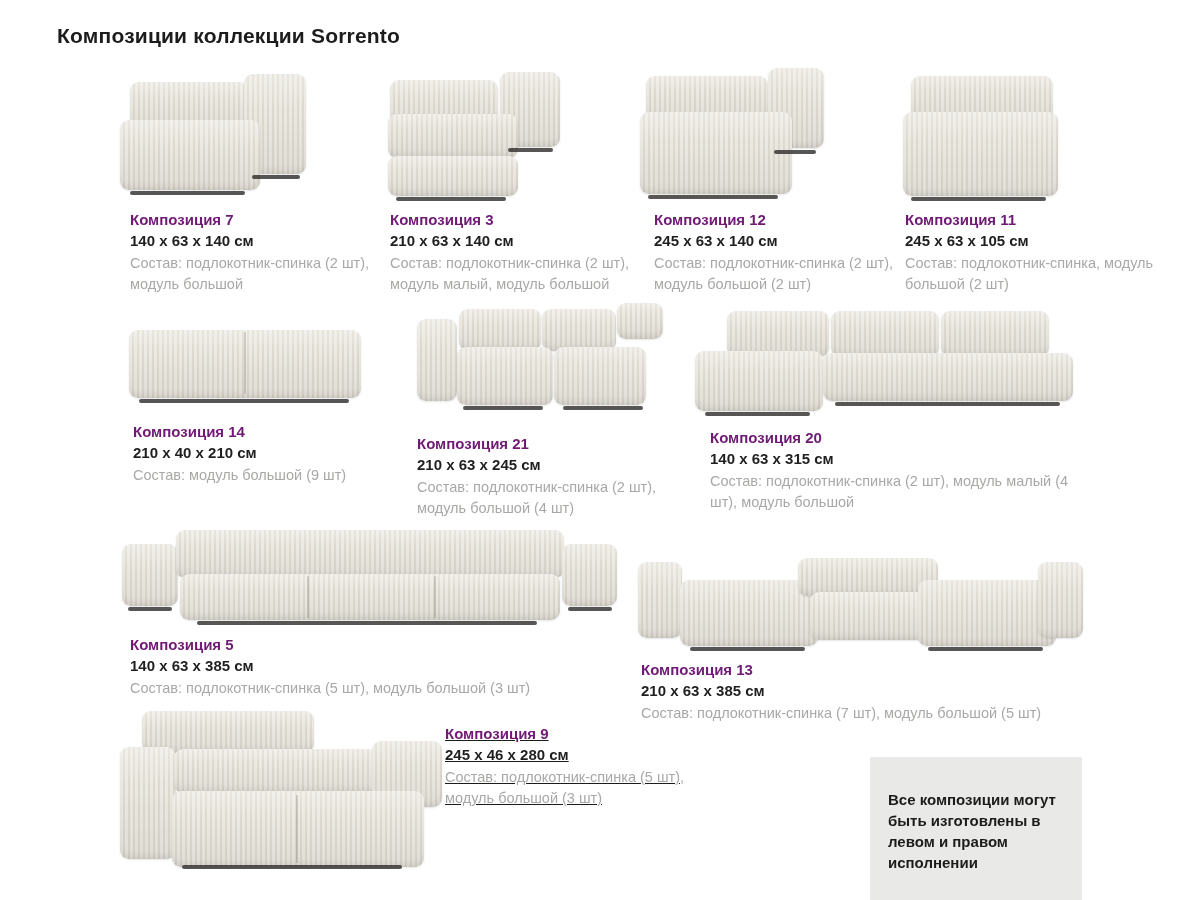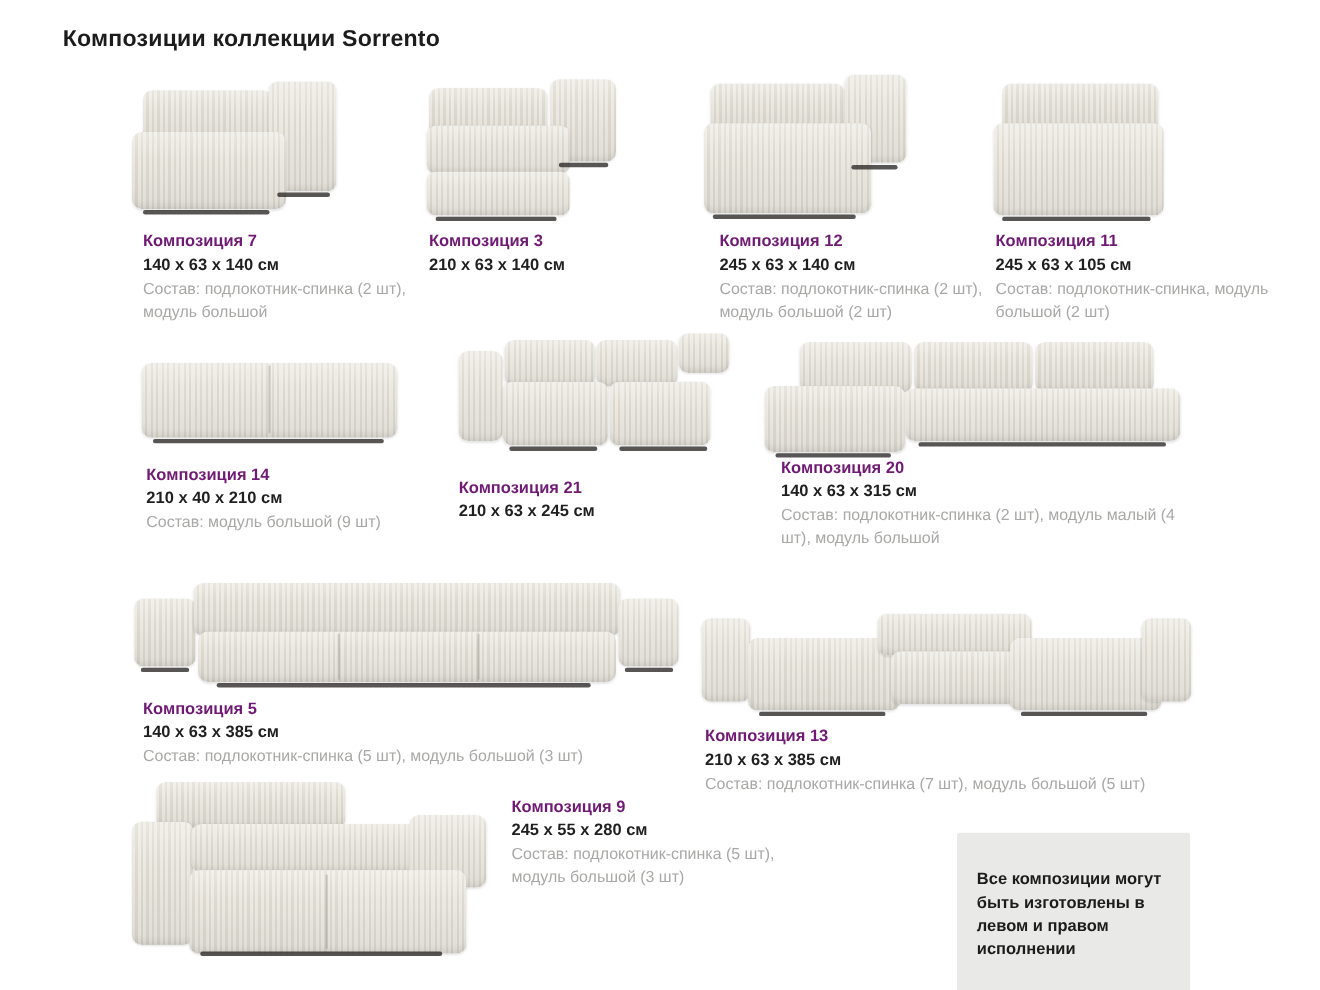--- a/index.html
+++ b/index.html
@@ -50,20 +50,21 @@
       <div class="m" style="left:2px;top:18px;width:108px;height:48px;"></div>
       <div class="m" style="left:112px;top:10px;width:60px;height:75px;"></div>
       <div class="m" style="left:0px;top:52px;width:130px;height:44px;"></div>
       <div class="m" style="left:0px;top:94px;width:130px;height:40px;"></div>
       <div class="base" style="left:8px;top:135px;width:110px;"></div>
       <div class="base" style="left:120px;top:86px;width:45px;"></div>
     </div>
     <div class="info" style="margin-top:7px;margin-left:2px;">
       <div class="name">Композиция 3</div>
       <div class="dims">210 x 63 x 140 см</div>
+      <div class="desc">Состав: подлокотник-спинка (2 шт), модуль малый, модуль большой</div>
     </div>
   </div>
 
   <div class="card" style="left:640px;top:62px;width:258px;">
     <div class="sofa" style="width:190px;height:140px;">
       <div class="m" style="left:6px;top:14px;width:122px;height:46px;"></div>
       <div class="m" style="left:128px;top:6px;width:56px;height:80px;"></div>
       <div class="m" style="left:0px;top:50px;width:152px;height:82px;"></div>
       <div class="base" style="left:8px;top:133px;width:130px;"></div>
       <div class="base" style="left:134px;top:88px;width:42px;"></div>
@@ -108,34 +109,35 @@
       <div class="m" style="left:129px;top:6px;width:74px;height:42px;"></div>
       <div class="m" style="left:204px;top:0px;width:46px;height:36px;"></div>
       <div class="m" style="left:44px;top:44px;width:96px;height:58px;"></div>
       <div class="m" style="left:141px;top:44px;width:92px;height:58px;"></div>
       <div class="base" style="left:50px;top:103px;width:80px;"></div>
       <div class="base" style="left:150px;top:103px;width:80px;"></div>
     </div>
     <div class="info" style="margin-top:20px;margin-left:4px;">
       <div class="name">Композиция 21</div>
       <div class="dims">210 x 63 x 245 см</div>
+      <div class="desc">Состав: подлокотник-спинка (2 шт), модуль большой (4 шт)</div>
     </div>
   </div>
 
   <div class="card" style="left:695px;top:303px;width:385px;">
     <div class="sofa" style="width:385px;height:112px;">
       <div class="m" style="left:32px;top:8px;width:102px;height:46px;"></div>
       <div class="m" style="left:136px;top:8px;width:108px;height:46px;"></div>
       <div class="m" style="left:246px;top:8px;width:108px;height:46px;"></div>
       <div class="m" style="left:0px;top:48px;width:128px;height:60px;"></div>
       <div class="m" style="left:128px;top:50px;width:250px;height:48px;"></div>
       <div class="base" style="left:10px;top:109px;width:105px;"></div>
       <div class="base" style="left:140px;top:99px;width:225px;"></div>
     </div>
-    <div class="info" style="margin-top:0;margin-left:15px;">
+    <div class="info" style="margin-top:12px;margin-left:15px;">
       <div class="name">Композиция 20</div>
       <div class="dims">140 x 63 x 315 см</div>
       <div class="desc">Состав: подлокотник-спинка (2 шт), модуль малый (4 шт), модуль большой</div>
     </div>
   </div>
 
   <div class="card" style="left:122px;top:518px;width:510px;">
     <div class="sofa" style="width:495px;height:108px;">
       <div class="m" style="left:0px;top:26px;width:56px;height:62px;"></div>
       <div class="m" style="left:54px;top:12px;width:388px;height:48px;"></div>
@@ -176,23 +178,23 @@
     <div class="inner">
       <div class="sofa" style="width:325px;height:165px;flex:0 0 auto;">
         <div class="m" style="left:22px;top:6px;width:172px;height:42px;"></div>
         <div class="m" style="left:0px;top:42px;width:56px;height:112px;"></div>
         <div class="m" style="left:54px;top:44px;width:232px;height:44px;"></div>
         <div class="m" style="left:252px;top:36px;width:70px;height:66px;"></div>
         <div class="m" style="left:52px;top:86px;width:252px;height:76px;"></div>
         <div class="seam" style="left:176px;top:90px;height:68px;"></div>
         <div class="base" style="left:62px;top:160px;width:220px;"></div>
       </div>
-      <div class="info" style="margin-left:20px;margin-top:18px;width:255px;">
+      <div class="info" style="margin-left:0;margin-top:18px;width:255px;text-decoration:underline;">
         <div class="name">Композиция 9</div>
-        <div class="dims">245 x 55 x 280 см</div>
+        <div class="dims">245 x 46 x 280 см</div>
         <div class="desc">Состав: подлокотник-спинка (5 шт), модуль большой (3 шт)</div>
       </div>
     </div>
   </div>
 
   <div class="note-box">
     <div class="note-text">Все композиции могут быть изготовлены в левом и правом исполнении</div>
   </div>
 
 </div>

